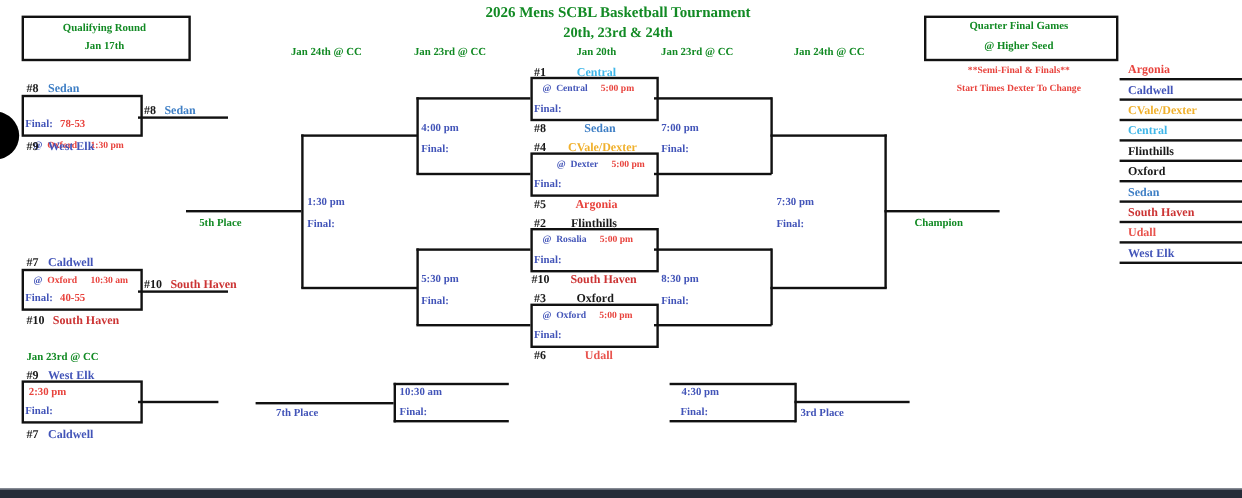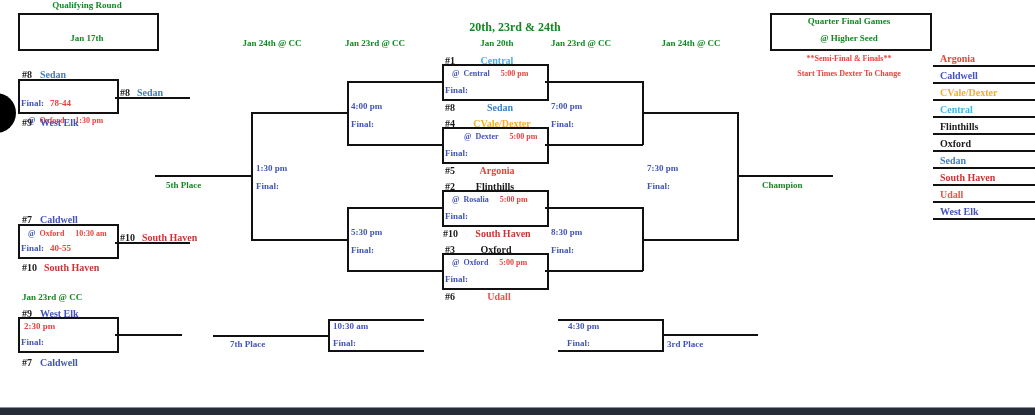--- a/index.html
+++ b/index.html
@@ -17,30 +17,31 @@
   .timegap{margin-left:7px;}
   .scoregap{margin-left:6px;}
   #bottombar{position:absolute;left:0;top:407px;width:1035px;height:8px;background:#262c38;border-top:1px solid #8a909c;box-sizing:border-box;}
   #circle{position:absolute;left:-24px;top:93px;width:40px;height:40px;background:#000;border-radius:50%;}
 </style>
 </head>
 <body>
 
 <div id="stage">
 
+  <div class="t cx f12 green" style="left:515px;top:4px;">2026 Mens SCBL Basketball Tournament</div>
   <div class="t cx f11 green" style="left:515px;top:21px;">20th, 23rd &amp; 24th</div>
 
   <div class="t cx f9 green" style="left:272px;top:39px;">Jan 24th @ CC</div>
   <div class="t cx f9 green" style="left:375px;top:39px;">Jan 23rd @ CC</div>
   <div class="t cx f9 green" style="left:497px;top:39px;">Jan 20th</div>
   <div class="t cx f9 green" style="left:581px;top:39px;">Jan 23rd @ CC</div>
   <div class="t cx f9 green" style="left:691px;top:39px;">Jan 24th @ CC</div>
 
   <div class="box" style="left:18px;top:13px;width:137px;height:34px;"></div>
-  <div class="t cx f9 green" style="left:87px;top:1px;">Qualifying Round</div>
+  <div class="t cx f9 green" style="left:87px;top:19px;">Qualifying Round</div>
   <div class="t cx f9 green" style="left:87px;top:34px;">Jan 17th</div>
 
   <div class="box" style="left:770px;top:13px;width:158px;height:34px;"></div>
   <div class="t cx f9 green" style="left:849px;top:17px;">Quarter Final Games</div>
   <div class="t cx f9 green" style="left:849px;top:34px;">@ Higher Seed</div>
 
   <div class="t cx f8 red" style="left:849px;top:55px;">**Semi-Final &amp; Finals**</div>
   <div class="t cx f8 red" style="left:849px;top:70px;">Start Times Dexter To Change</div>
 
   <div class="t f10 red" style="left:940px;top:53px;">Argonia</div>
@@ -64,21 +65,21 @@
   <div class="t f10 blue" style="left:940px;top:206px;">West Elk</div>
   <div class="hl" style="left:933px;top:218px;width:102px;"></div>
 
   <div class="t f10 dark" style="left:22px;top:69px;">#8</div>
   <div class="t f10 steel" style="left:40px;top:69px;">Sedan</div>
   <div class="box" style="left:18px;top:79px;width:97px;height:31px;"></div>
   <div class="t f8" style="left:28px;top:85px;margin-top:32px;">
     <span class="blue">@</span><span class="red atgap">Oxford</span><span class="red timegap">1:30 pm</span>
   </div>
   <div class="t f9" style="left:21px;top:99px;">
-    <span class="blue">Final:</span><span class="red scoregap">78-44</span>
+    <span class="blue">Final:</span><span class="red scoregap">78-53</span>
   </div>
   <div class="t f10 dark" style="left:22px;top:117px;">#9</div>
   <div class="t f10 blue" style="left:40px;top:117px;">West Elk</div>
   <div class="t f10 dark" style="left:120px;top:87px;">#8</div>
   <div class="t f10 steel" style="left:137px;top:87px;">Sedan</div>
   <div class="hl" style="left:115px;top:97px;width:75px;"></div>
 
   <div class="t f10 dark" style="left:22px;top:214px;">#7</div>
   <div class="t f10 blue" style="left:40px;top:214px;">Caldwell</div>
   <div class="box" style="left:18px;top:224px;width:97px;height:31px;"></div>

